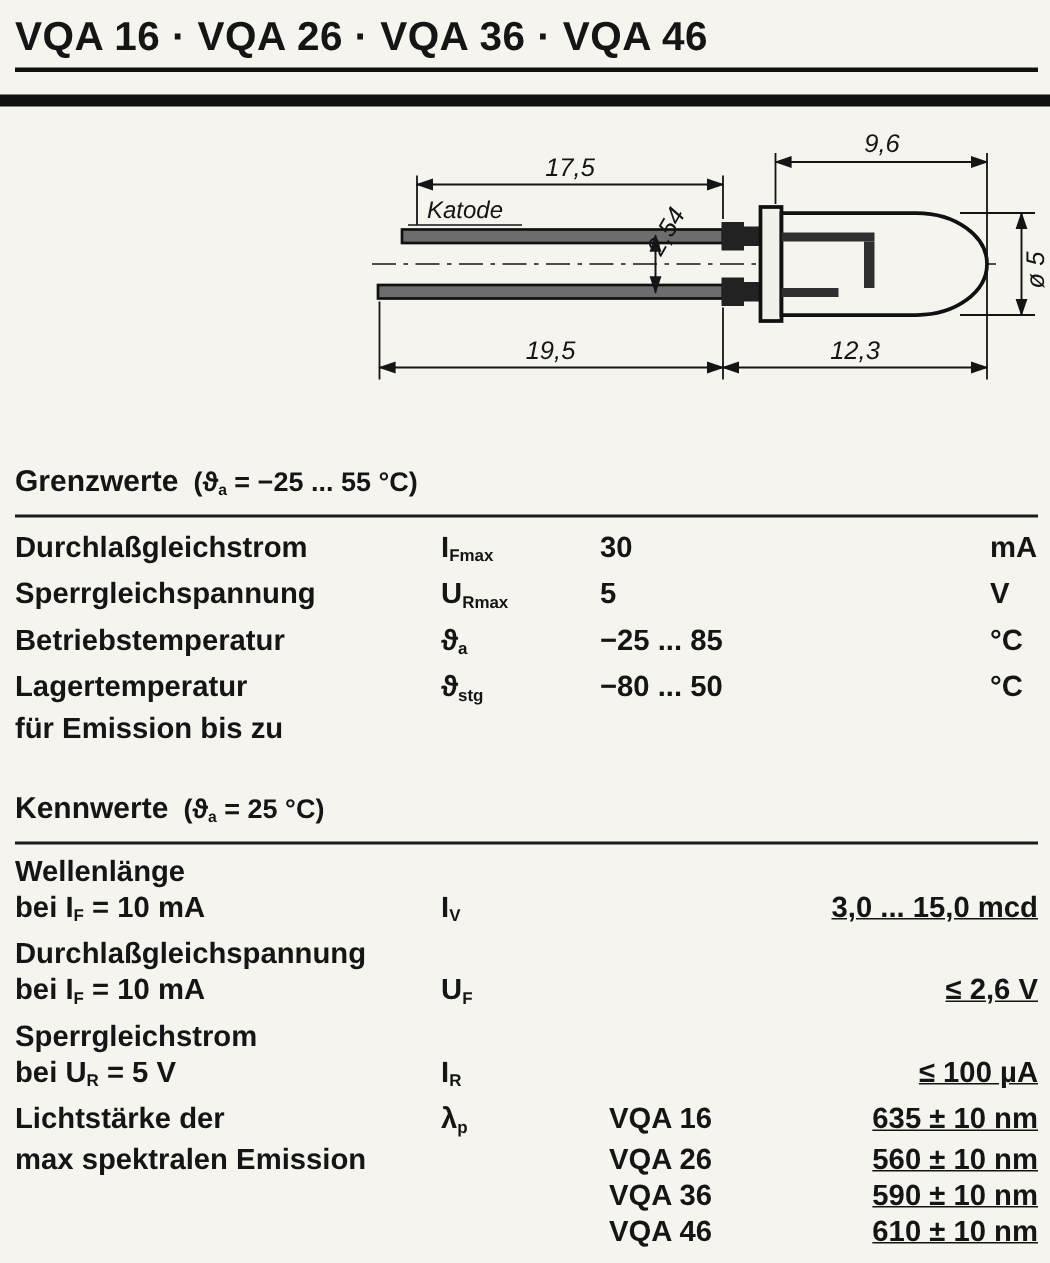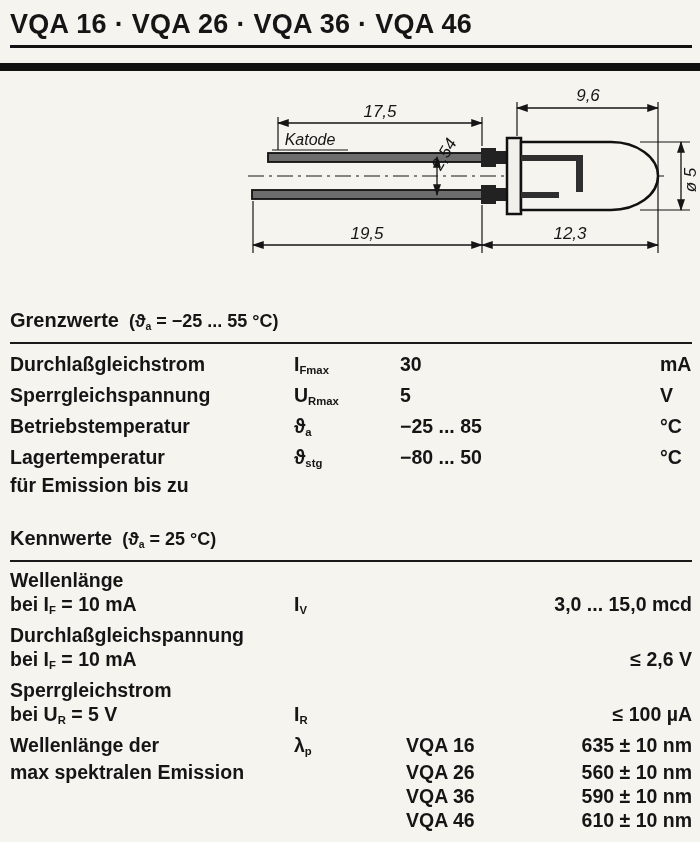--- a/index.html
+++ b/index.html
@@ -32,21 +32,21 @@
 
   .rows { padding:0 8px 0 10px; }
   .srow { display:flex; align-items:baseline; font-size:19.5px; line-height:28px; }
   .srow.k { line-height:24px; }
   .srow.cont { line-height:23px; }
   .c-label { width:278px; flex:none; }
   .c-sym { width:112px; flex:none; padding-left:6px; box-sizing:border-box; }
   .c-val { flex:1; text-align:left; }
   .c-unit { width:46px; flex:none; text-align:left; padding-left:14px; box-sizing:border-box; }
   .c-variant { width:116px; flex:none; padding-left:6px; box-sizing:border-box; }
-  .c-val2 { flex:1; text-align:right; }
+  .c-val2 { flex:1; text-align:right;text-decoration:underline; }
   .group { margin-bottom:4px; }
   sub { font-size:0.58em; font-weight:700; vertical-align:baseline; position:relative; top:0.28em; letter-spacing:0; }
   .kennwerte-block { margin-top:28px; }
 </style>
 </head>
 <body>
 
 <div class="page">
 
   <div class="title">VQA 16 · VQA 26 · VQA 36 · VQA 46</div>
@@ -161,38 +161,39 @@
           <span class="c-val2">3,0 ... 15,0 mcd</span>
         </div>
       </div>
 
       <div class="group">
         <div class="srow k">
           <span class="c-label">Durchlaßgleichspannung</span>
         </div>
         <div class="srow k">
           <span class="c-label"><span>bei I</span><sub>F</sub><span> = 10 mA</span></span>
+          <span class="c-sym"><span>U</span><sub>F</sub></span>
           <span class="c-val2">≤ 2,6 V</span>
         </div>
       </div>
 
       <div class="group">
         <div class="srow k">
           <span class="c-label">Sperrgleichstrom</span>
         </div>
         <div class="srow k">
           <span class="c-label"><span>bei U</span><sub>R</sub><span> = 5 V</span></span>
           <span class="c-sym"><span>I</span><sub>R</sub></span>
           <span class="c-val2">≤ 100 µA</span>
         </div>
       </div>
 
       <div class="group">
         <div class="srow k">
-          <span class="c-label">Wellenlänge der</span>
+          <span class="c-label">Lichtstärke der</span>
           <span class="c-sym"><span>λ</span><sub>p</sub></span>
           <span class="c-variant">VQA 16</span>
           <span class="c-val2">635 ± 10 nm</span>
         </div>
         <div class="srow k">
           <span class="c-label">max spektralen Emission</span>
           <span class="c-sym"></span>
           <span class="c-variant">VQA 26</span>
           <span class="c-val2">560 ± 10 nm</span>
         </div>

